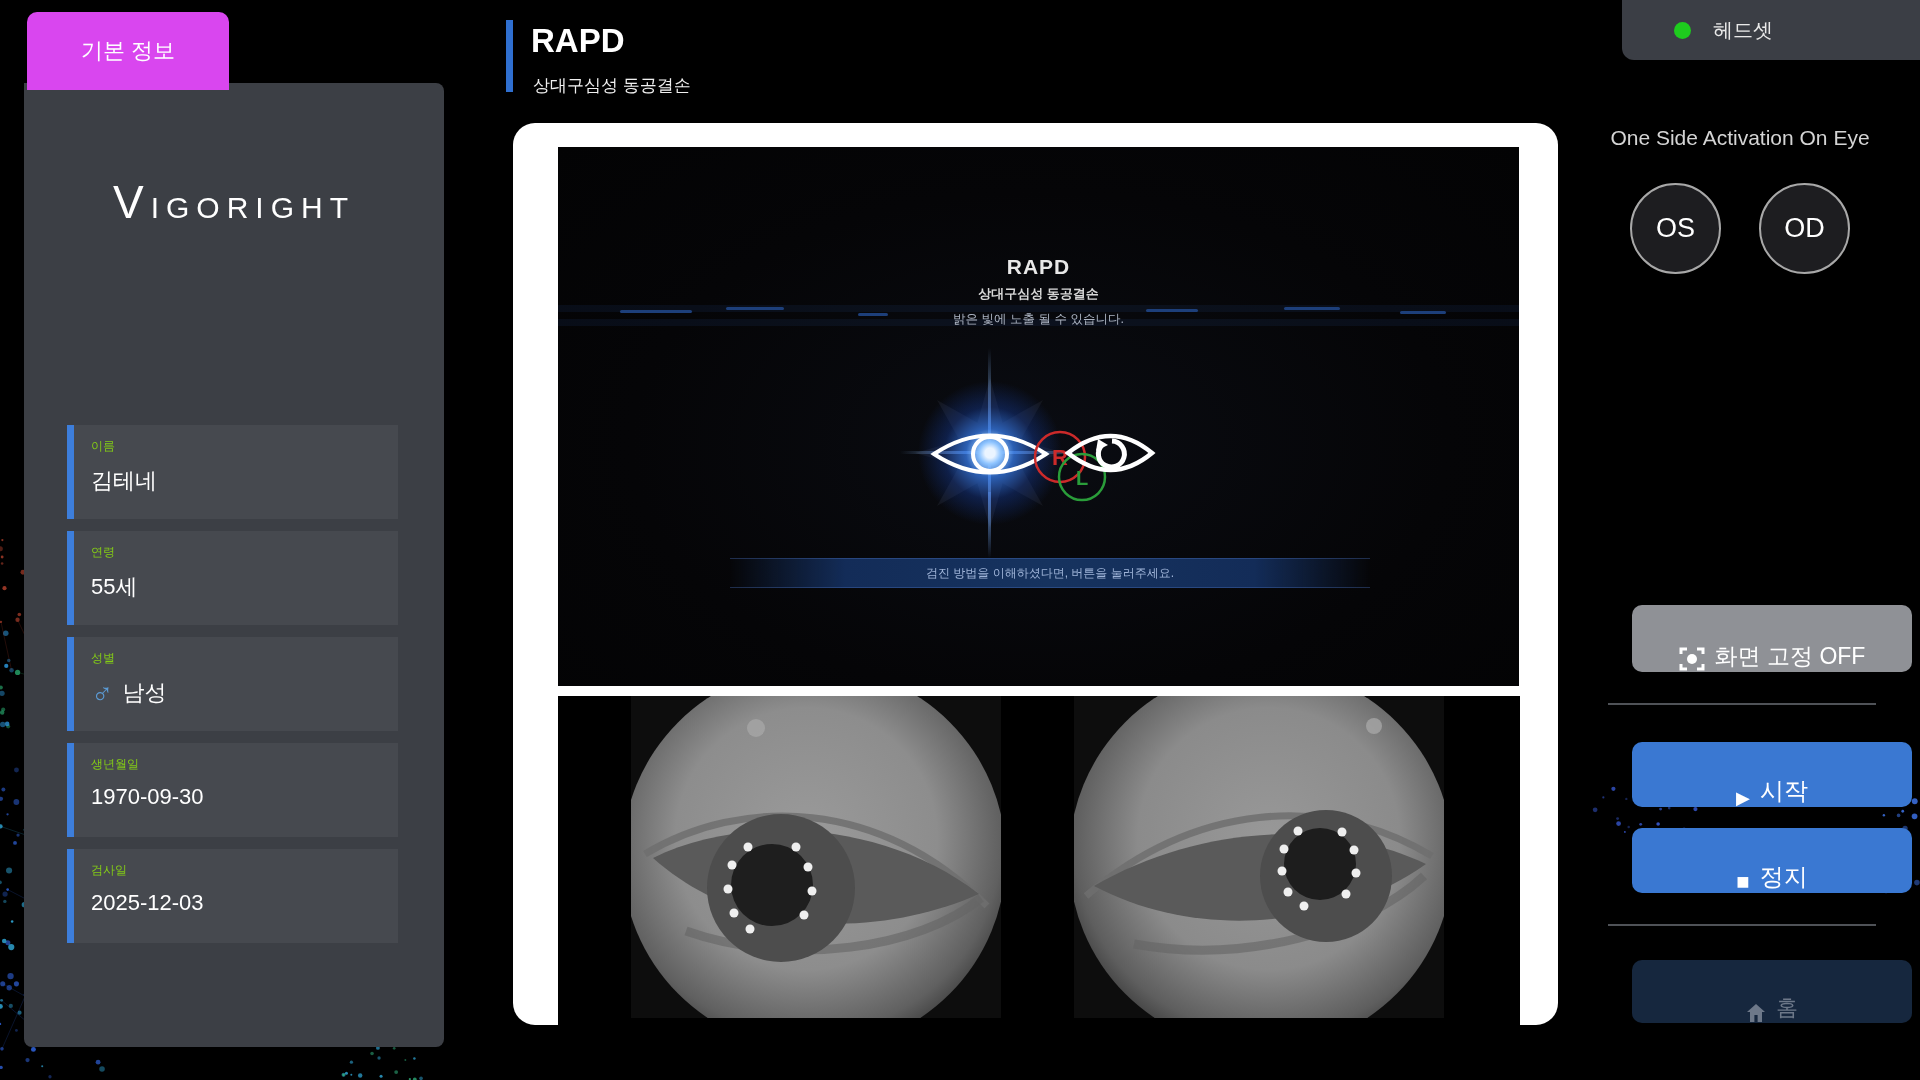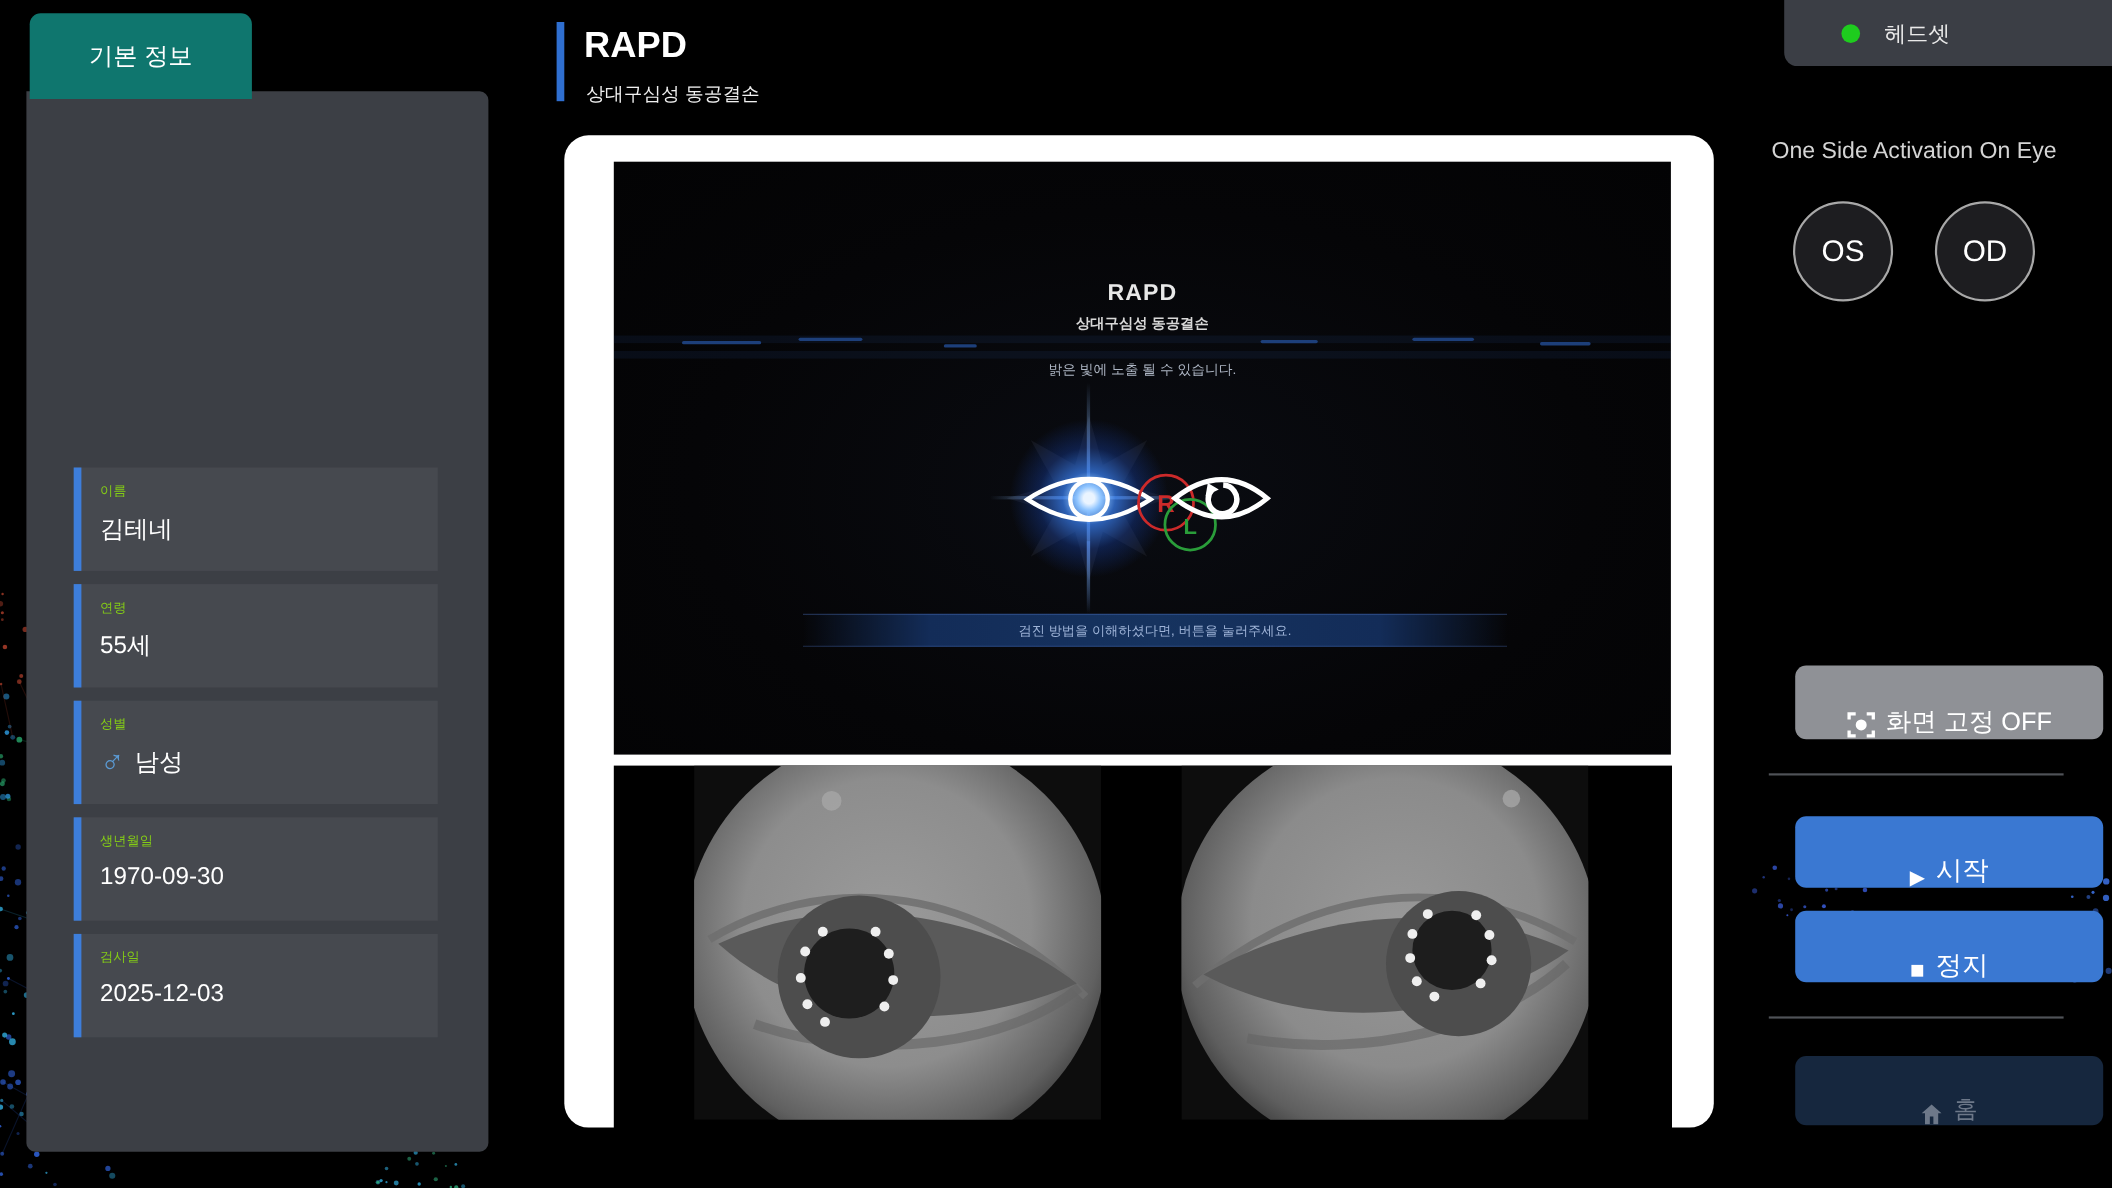--- a/index.html
+++ b/index.html
@@ -3,21 +3,21 @@
 <meta charset="utf-8">
 <style>
   * { margin:0; padding:0; box-sizing:border-box; }
   html,body { width:1920px; height:1080px; background:#000; overflow:hidden;
               font-family:"Liberation Sans","DejaVu Sans",sans-serif; }
   .abs { position:absolute; }
   #stage { position:relative; width:1920px; height:1080px; background:#000; }
   #decor { left:0; top:0; width:1920px; height:1080px; z-index:0; }
 
   
-  .side-tab { left:27px; top:12px; width:202px; height:78px; background:#0f766e;
+  .side-tab { left:27px; top:12px; width:202px; height:78px; background:#d946ef;
               border-radius:10px 10px 0 0; color:#fff; font-size:22px; z-index:3;
               display:flex; align-items:center; justify-content:center; }
   .side-panel { left:24px; top:83px; width:420px; height:964px; background:#3c3f45;
                 border-radius:0 8px 8px 8px; z-index:2; }
   .logo { left:64px; top:175px; width:340px; text-align:center; color:#fff;
           font-size:30px; letter-spacing:7px; font-weight:400; z-index:3; }
   .logo::first-letter { font-size:46px; }
   .field-card { left:67px; width:331px; height:94px; background:#46494f;
                 border-left:7px solid #3d7edb; padding:13px 0 0 17px; z-index:3; }
   .field-label { color:#84cc16; font-size:12px; }
@@ -32,21 +32,21 @@
   
   .white-panel { left:513px; top:123px; width:1045px; height:902px; background:#fff;
                  border-radius:22px; z-index:2; }
   .vr-screen { left:45px; top:24px; width:961px; height:539px; overflow:hidden;
                background:radial-gradient(ellipse at 50% 55%, #0a0c12 0%, #050507 60%, #030304 100%); }
   .vr-band { left:0; width:961px; height:7px; background:rgba(45,80,160,0.12); }
   .vr-title { left:0; top:108px; width:961px; text-align:center; color:#e8e8e8;
               font-size:21px; font-weight:bold; letter-spacing:1px; }
   .vr-subtitle { left:0; top:138px; width:961px; text-align:center; color:#d8d8d8;
                  font-size:13px; font-weight:bold; }
-  .vr-line { left:0; width:961px; text-align:center; color:#aeb6c4; font-size:12.5px;margin-top:17px; }
+  .vr-line { left:0; width:961px; text-align:center; color:#aeb6c4; font-size:12.5px; }
   .hud-dash { height:3px; background:#1d3f7a; border-radius:2px; }
   .vr-bottom-bar { left:172px; top:411px; width:640px; height:30px;
       background:linear-gradient(90deg, rgba(10,22,48,0) 0%, #132c58 18%, #16335f 50%, #132c58 82%, rgba(10,22,48,0) 100%);
       border-top:1px solid rgba(80,120,200,0.35); border-bottom:1px solid rgba(80,120,200,0.35);
       display:flex; align-items:center; justify-content:center; }
   .vr-bottom-text { color:#9fb4d8; font-size:12px; }
   .vstreak { left:430px; top:345px; width:3px; height:66px;
              background:linear-gradient(180deg, rgba(90,150,255,.35), rgba(90,150,255,0)); }
 
   
@@ -268,20 +268,21 @@
       <circle cx="396.17464896291494" cy="1072.0388747504912" r="1.9124961857218297" fill="#2fae7a" opacity="0.5652796581620351"></circle>
       <circle cx="351.32992924004793" cy="1074.6905996077694" r="0.9794709394685924" fill="#30a8d8" opacity="0.7779882998205722"></circle>
       <circle cx="360.5056633427739" cy="1039.2280518100597" r="1.6981011711992324" fill="#2fae7a" opacity="0.7959644032875076"></circle>
       <circle cx="377.91052899323404" cy="1047.896878761705" r="1.9155145962256939" fill="#30a8d8" opacity="0.6630622497526929"></circle>
       <circle cx="409.8505769856274" cy="1079.1171751138754" r="1.1071523334365339" fill="#2fae7a" opacity="0.812912258412689"></circle>
       <circle cx="405.35184643790126" cy="1059.981707867235" r="0.9455099442508073" fill="#2fae7a" opacity="0.5186706369044259"></circle>
     </svg>
 
   <div class="abs side-tab">기본 정보</div>
   <div class="abs side-panel"></div>
+  <div class="abs logo">VIGORIGHT</div>
 
   <div class="abs field-card" style="top:425px">
     <div class="field-label">이름</div>
     <div class="field-value">김테네</div>
   </div>
   <div class="abs field-card" style="top:531px">
     <div class="field-label">연령</div>
     <div class="field-value">55세</div>
   </div>
   <div class="abs field-card" style="top:637px">

